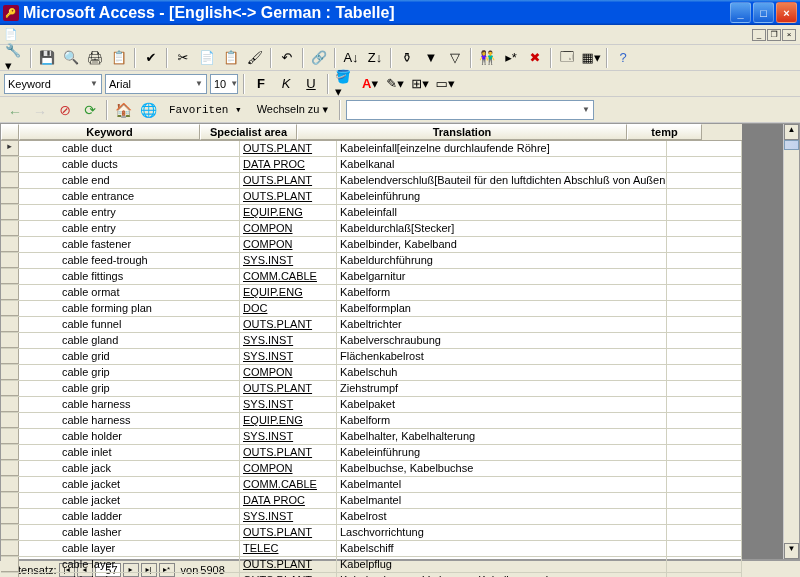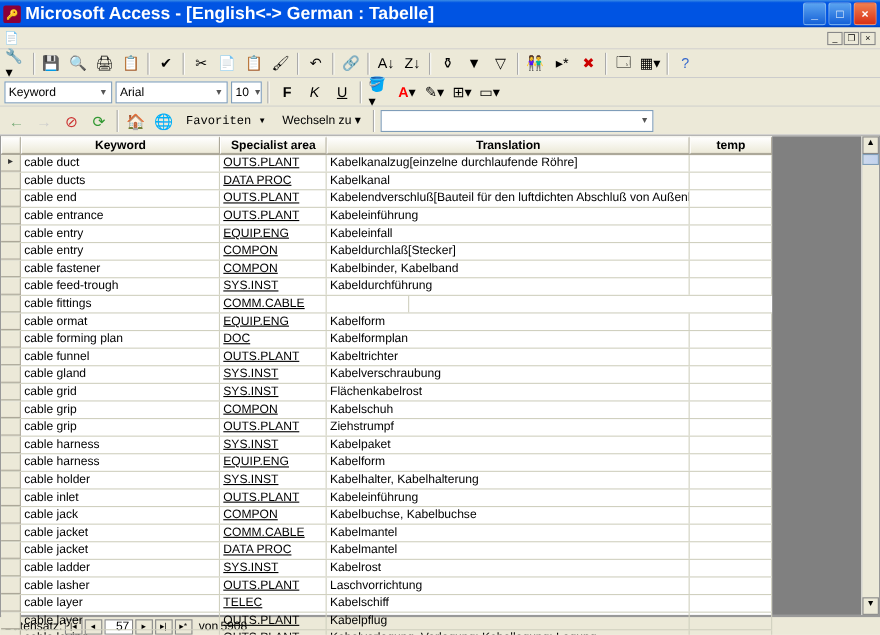--- a/index.html
+++ b/index.html
@@ -22,21 +22,21 @@
 .combo .arrow { margin-left: auto; font-size: 8px; color: #555; padding-left: 4px; }
 .fmtbar { height: 26px; background: #ece9d8; border-bottom: 1px solid #ccc; display: flex; align-items: center; padding: 0 4px; gap: 3px; }
 .navbar { height: 26px; background: #ece9d8; border-bottom: 1px solid #ccc; display: flex; align-items: center; padding: 0 4px; gap: 3px; }
 .navbtn { width: 22px; height: 22px; display: flex; align-items: center; justify-content: center; font-size: 14px; }
 .grid { display: flex; flex-direction: column; height: 437px; position: relative; background: white; border: 1px solid #999; }
 .ghead { display: flex; background: #ece9d8; border-bottom: 1px solid #aca899; height: 17px; }
 .ghead .hcell { border-right: 1px solid #aca899; border-bottom: 1px solid #aca899; border-top: 1px solid #fff; border-left: 1px solid #fff; font-weight: bold; text-align: center; padding: 1px; font-size: 11px; background: linear-gradient(to bottom, #fff, #ece9d8); }
 .grow { display: flex; height: 16px; border-bottom: 1px solid #d0d0bf; }
 .grow .sel { width: 18px; background: #ece9d8; border-right: 1px solid #aca899; border-bottom: 1px solid #aca899; text-align:center; font-size: 9px; color: #333; }
 .grow .cell { border-right: 1px solid #d0d0bf; padding: 1px 3px; font-size: 11px; white-space: nowrap; overflow: hidden; }
-.c-key { width: 181px; } .c-spec { width: 97px; text-decoration: underline; } .c-trans { width: 330px; } .c-temp { width: 75px; }
+.c-key { width: 181px; margin-left: 40px; } .c-spec { width: 97px; text-decoration: underline; } .c-trans { width: 330px; } .c-temp { width: 75px; }
 .h-sel { width: 18px; } .h-key { width: 181px; } .h-spec { width: 97px; } .h-trans { width: 330px; } .h-temp { width: 75px; }
 .grayarea { background: #808080; flex: 1; width: 82px; }
 .recnav { height: 18px; background: #ece9d8; border-top: 1px solid #999; display: flex; align-items: center; padding: 0 4px; gap: 2px; font-size: 11px; }
 .recbtn { width: 16px; height: 14px; border: 1px solid #888; background: #ece9d8; font-size: 8px; display: flex; align-items: center; justify-content: center; }
 .recinput { width: 26px; height: 14px; border: 1px solid #888; background: white; text-align: right; padding: 0 2px; font-size: 11px; }
 </style>
 </head>
 <body>
 
 <div class="titlebar">
@@ -150,21 +150,21 @@
         <div class="hcell h-key">Keyword</div>
         <div class="hcell h-spec">Specialist area</div>
         <div class="hcell h-trans">Translation</div>
         <div class="hcell h-temp">temp</div>
       </div>
       <div id="gbody-rows">
           <div class="grow">
             <div class="sel">▸</div>
             <div class="cell c-key">cable duct</div>
             <div class="cell c-spec">OUTS.PLANT</div>
-            <div class="cell c-trans">Kabelkanalzug[einzelne durchlaufende Röhre]</div>
+            <div class="cell c-trans">Kabeleinfall[einzelne durchlaufende Röhre]</div>
             <div class="cell c-temp"></div>
           </div>
           <div class="grow">
             <div class="sel"></div>
             <div class="cell c-key">cable ducts</div>
             <div class="cell c-spec">DATA PROC</div>
             <div class="cell c-trans">Kabelkanal</div>
             <div class="cell c-temp"></div>
           </div>
           <div class="grow">
@@ -206,20 +206,21 @@
             <div class="sel"></div>
             <div class="cell c-key">cable feed-trough</div>
             <div class="cell c-spec">SYS.INST</div>
             <div class="cell c-trans">Kabeldurchführung</div>
             <div class="cell c-temp"></div>
           </div>
           <div class="grow">
             <div class="sel"></div>
             <div class="cell c-key">cable fittings</div>
             <div class="cell c-spec">COMM.CABLE</div>
+            <div class="cell c-trans">Kabelgarnitur</div>
             <div class="cell c-temp"></div>
           </div>
           <div class="grow">
             <div class="sel"></div>
             <div class="cell c-key">cable ormat</div>
             <div class="cell c-spec">EQUIP.ENG</div>
             <div class="cell c-trans">Kabelform</div>
             <div class="cell c-temp"></div>
           </div>
           <div class="grow">

